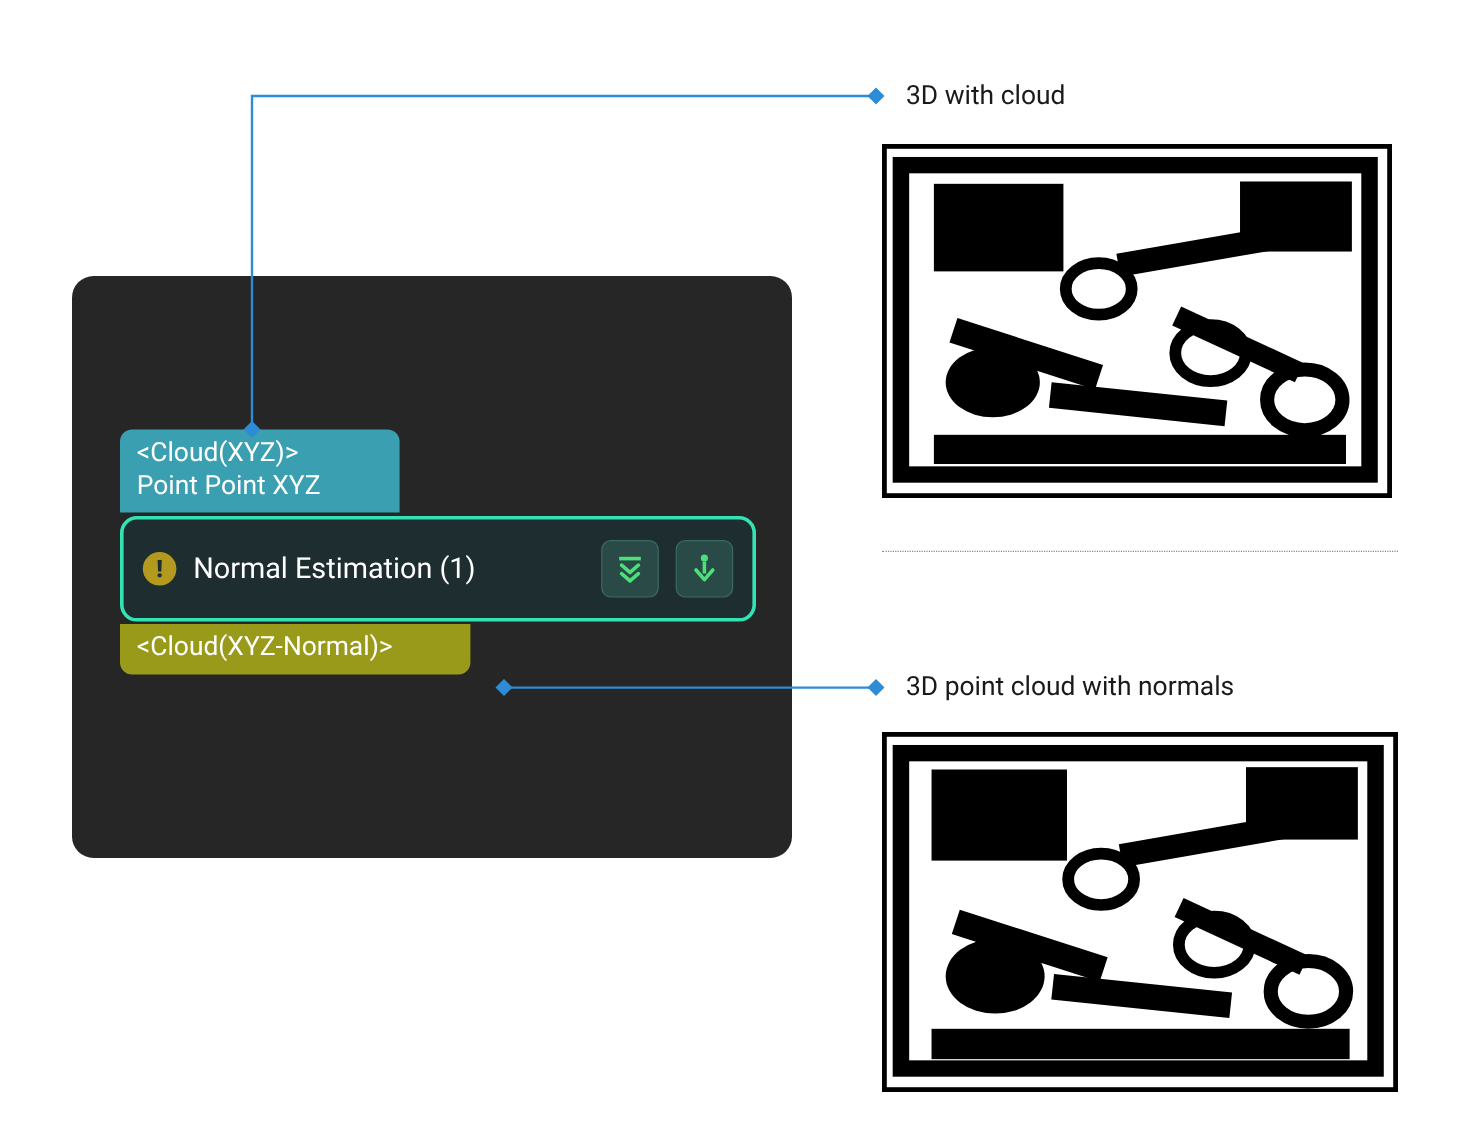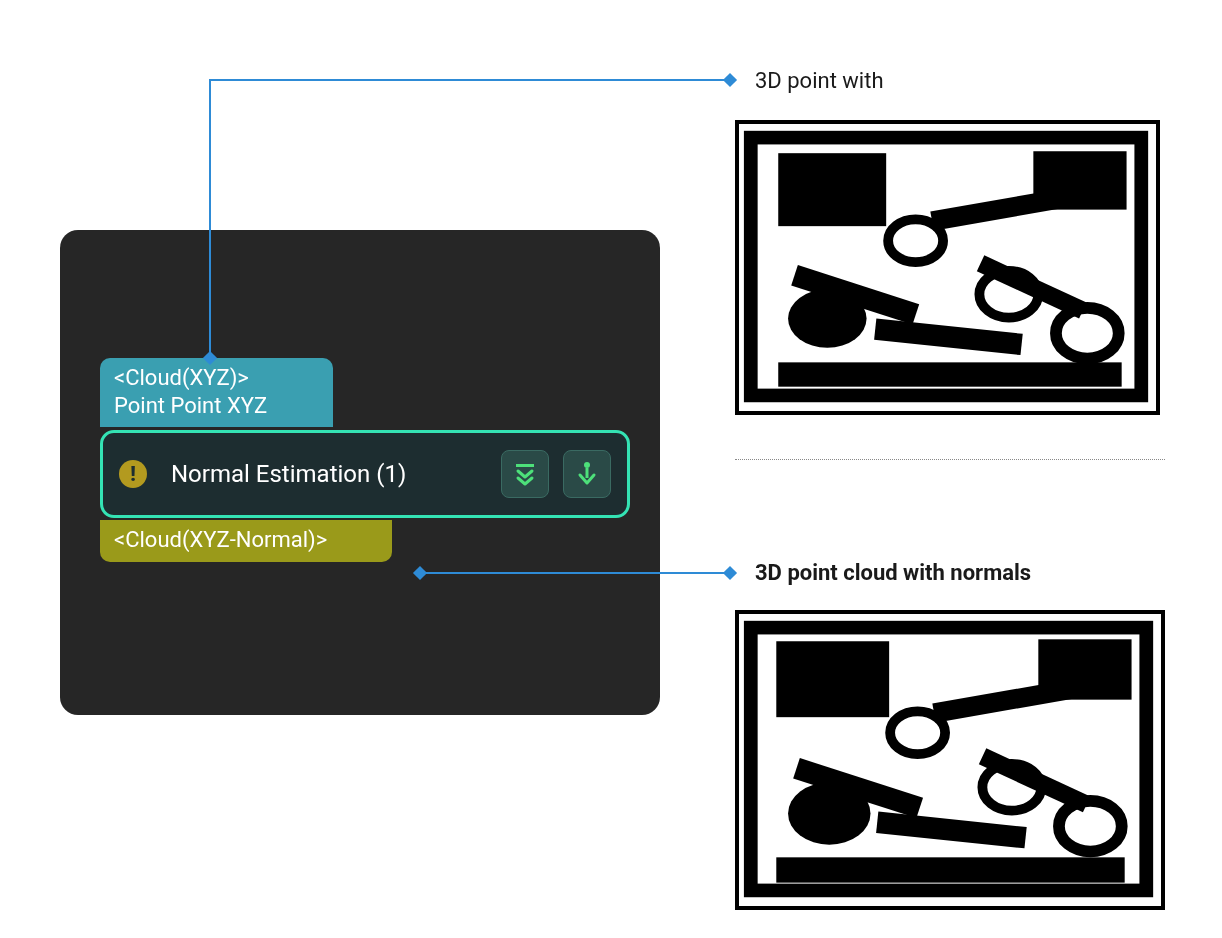--- a/index.html
+++ b/index.html
@@ -62,21 +62,20 @@
   color: #1d2d30;
   font-weight: 900;
   font-size: 20px;
   flex-shrink: 0;
 }
 
 .node-title {
   color: #ffffff;
   font-size: 24px;
   flex: 1;
-  margin-left: 10px;
 }
 
 .icon-btn {
   width: 48px;
   height: 48px;
   background: #2a4a47;
   border: 1px solid #3a6a62;
   border-radius: 8px;
   display: flex;
   align-items: center;
@@ -96,21 +95,21 @@
   font-size: 22px;
   line-height: 1.25;
 }
 
 .label-text {
   position: absolute;
   font-size: 22px;
   color: #1a1a1a;
 }
 .label-top { left: 755px; top: 68px; }
-.label-mid { left: 755px; top: 560px; font-weight: bold; }
+.label-mid { left: 755px; top: 560px; }
 
 .preview {
   position: absolute;
   border: 4px solid #000;
   background: #fff;
   overflow: hidden;
 }
 .preview-top { left: 735px; top: 120px; width: 425px; height: 295px; }
 .preview-bottom { left: 735px; top: 610px; width: 430px; height: 300px; }
 
@@ -168,21 +167,21 @@
   <rect x="5" y="283" width="10" height="10" fill="#2e8bd6" transform="rotate(45 10 288)"></rect>
   <rect x="525" y="5" width="10" height="10" fill="#2e8bd6" transform="rotate(45 530 10)"></rect>
 </svg>
 
 <svg class="connector" style="left:410px; top:560px; width:350px; height:30px;">
   <line x1="10" y1="13" x2="320" y2="13" stroke="#2e8bd6" stroke-width="2"></line>
   <rect x="5" y="8" width="10" height="10" fill="#2e8bd6" transform="rotate(45 10 13)"></rect>
   <rect x="315" y="8" width="10" height="10" fill="#2e8bd6" transform="rotate(45 320 13)"></rect>
 </svg>
 
-<div class="label-text label-top">3D point with</div>
+<div class="label-text label-top">3D with cloud</div>
 <div class="label-text label-mid">3D point cloud with normals</div>
 
 <div class="divider"></div>
 
 <div class="preview preview-top">
   <svg viewBox="0 0 425 295" preserveAspectRatio="none">
     <rect x="0" y="0" width="425" height="295" fill="#fff"></rect>
     <rect x="12" y="14" width="398" height="265" fill="none" stroke="#000" stroke-width="14"></rect>
     <rect x="40" y="30" width="110" height="75" fill="#000"></rect>
     <rect x="300" y="28" width="95" height="60" fill="#000"></rect>

